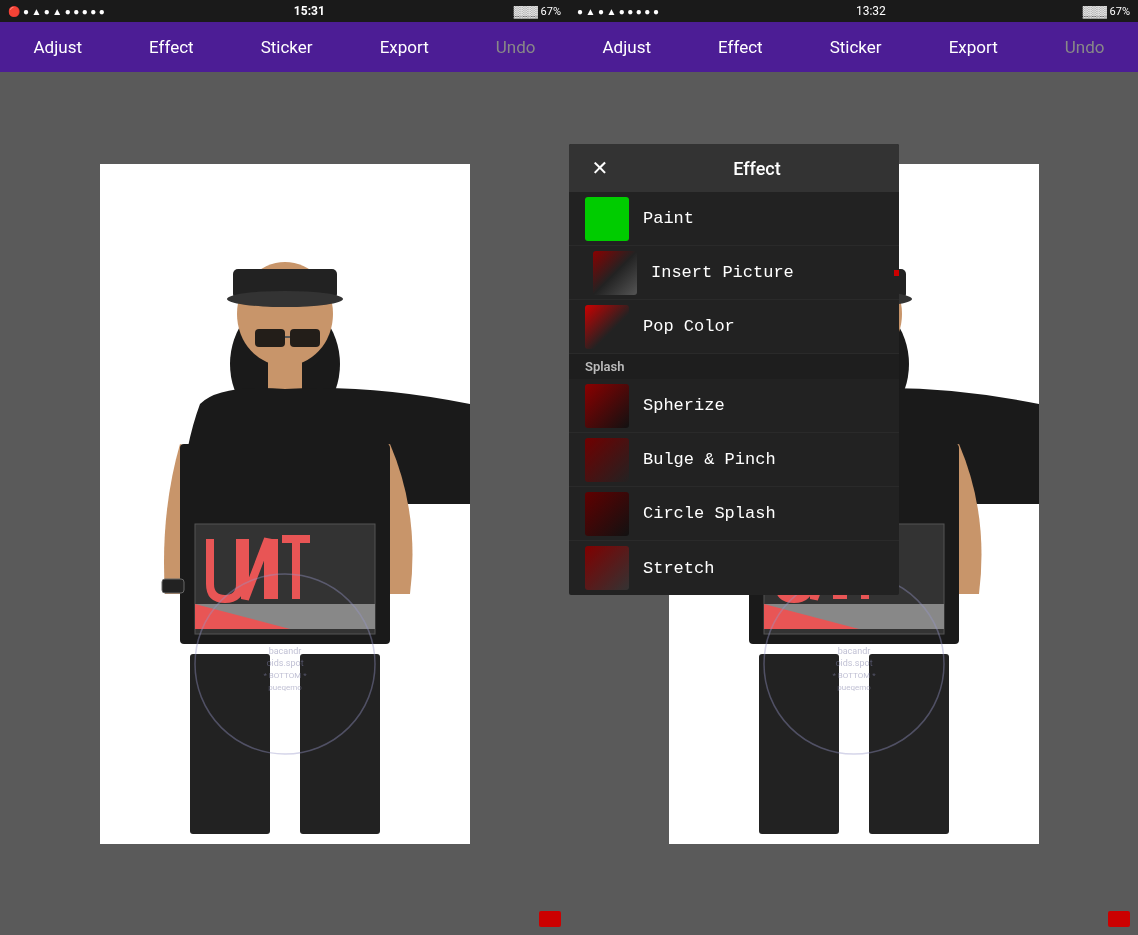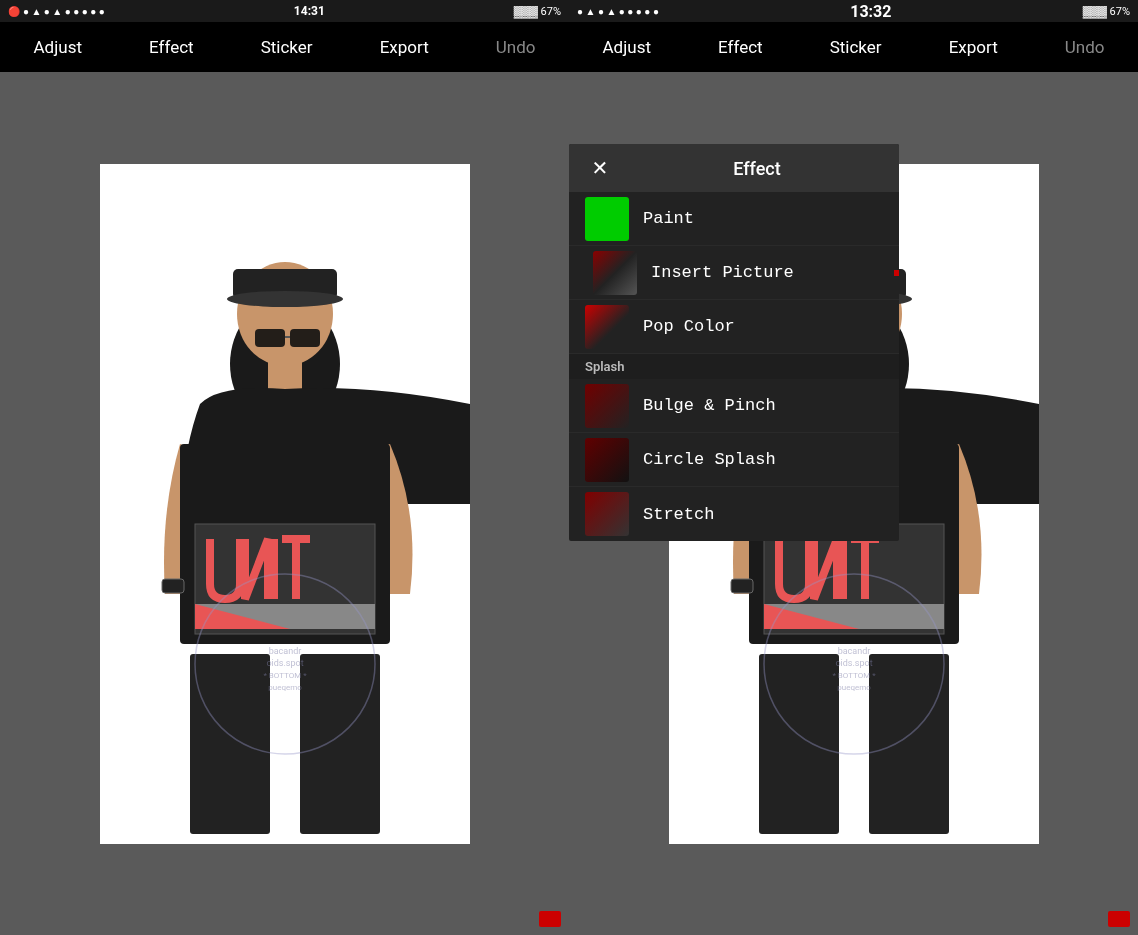--- a/index.html
+++ b/index.html
@@ -37,21 +37,21 @@
       height: 935px;
       display: flex;
       flex-direction: column;
       background: #3a3a3a;
       flex-shrink: 0;
     }
 
     
     .toolbar {
       height: 50px;
-      background: #000000;
+      background: #4c1d95;
       display: flex;
       align-items: center;
       justify-content: space-around;
       flex-shrink: 0;
     }
     .toolbar-btn {
       color: #ffffff;
       font-size: 17px;
       font-weight: 400;
       cursor: pointer;
@@ -210,21 +210,21 @@
   </style>
 </head>
 <body>
 
 <div class="phone-panel">
 
   <div class="status-bar">
     <div class="status-icons">
       <span style="font-size:10px;">🔴 ● ▲ ● ▲ ● ● ● ● ●</span>
     </div>
-    <span style="font-weight:bold;font-size:12px;">14:31</span>
+    <span style="font-weight:bold;font-size:12px;">15:31</span>
     <div class="status-icons">
       <span style="font-size:11px;">▓▓▓ 67%</span>
     </div>
   </div>
 
   <div class="toolbar">
     <span class="toolbar-btn">Adjust</span>
     <span class="toolbar-btn">Effect</span>
     <span class="toolbar-btn">Sticker</span>
     <span class="toolbar-btn">Export</span>
@@ -291,21 +291,21 @@
     <div class="red-dot"></div>
   </div>
 </div>
 
 <div class="phone-panel-right">
 
   <div class="status-bar">
     <div class="status-icons">
       <span style="font-size:10px;">● ▲ ● ▲ ● ● ● ● ●</span>
     </div>
-    <span style="font-weight:bold;font-size:16px;">13:32</span>
+    <span style="font-weight:normal;font-size:12px;">13:32</span>
     <div class="status-icons">
       <span style="font-size:11px;">▓▓▓ 67%</span>
     </div>
   </div>
 
   <div class="toolbar">
     <span class="toolbar-btn">Adjust</span>
     <span class="toolbar-btn">Effect</span>
     <span class="toolbar-btn">Sticker</span>
     <span class="toolbar-btn">Export</span>
@@ -381,24 +381,30 @@
 
       <div class="menu-item">
         <div class="menu-thumb">
           <div class="thumb-img" style="background: linear-gradient(135deg, #cc0000 0%, #222 60%);"></div>
         </div>
         <span class="menu-label">Pop Color</span>
       </div>
 
       <div class="distort-label">Splash</div>
 
-
-
       <div class="menu-item">
         <div class="menu-thumb">
+          <div class="thumb-img" style="background: linear-gradient(135deg, #8B0000 0%, #111 100%);"></div>
+        </div>
+        <span class="menu-label">Spherize</span>
+      </div>
+
+
+      <div class="menu-item">
+        <div class="menu-thumb">
           <div class="thumb-img" style="background: linear-gradient(135deg, #700000 0%, #222 100%);"></div>
         </div>
         <span class="menu-label">Bulge &amp; Pinch</span>
       </div>
 
       <div class="menu-item">
         <div class="menu-thumb">
           <div class="thumb-img" style="background: linear-gradient(135deg, #600000 0%, #111 100%);"></div>
         </div>
         <span class="menu-label">Circle Splash</span>

